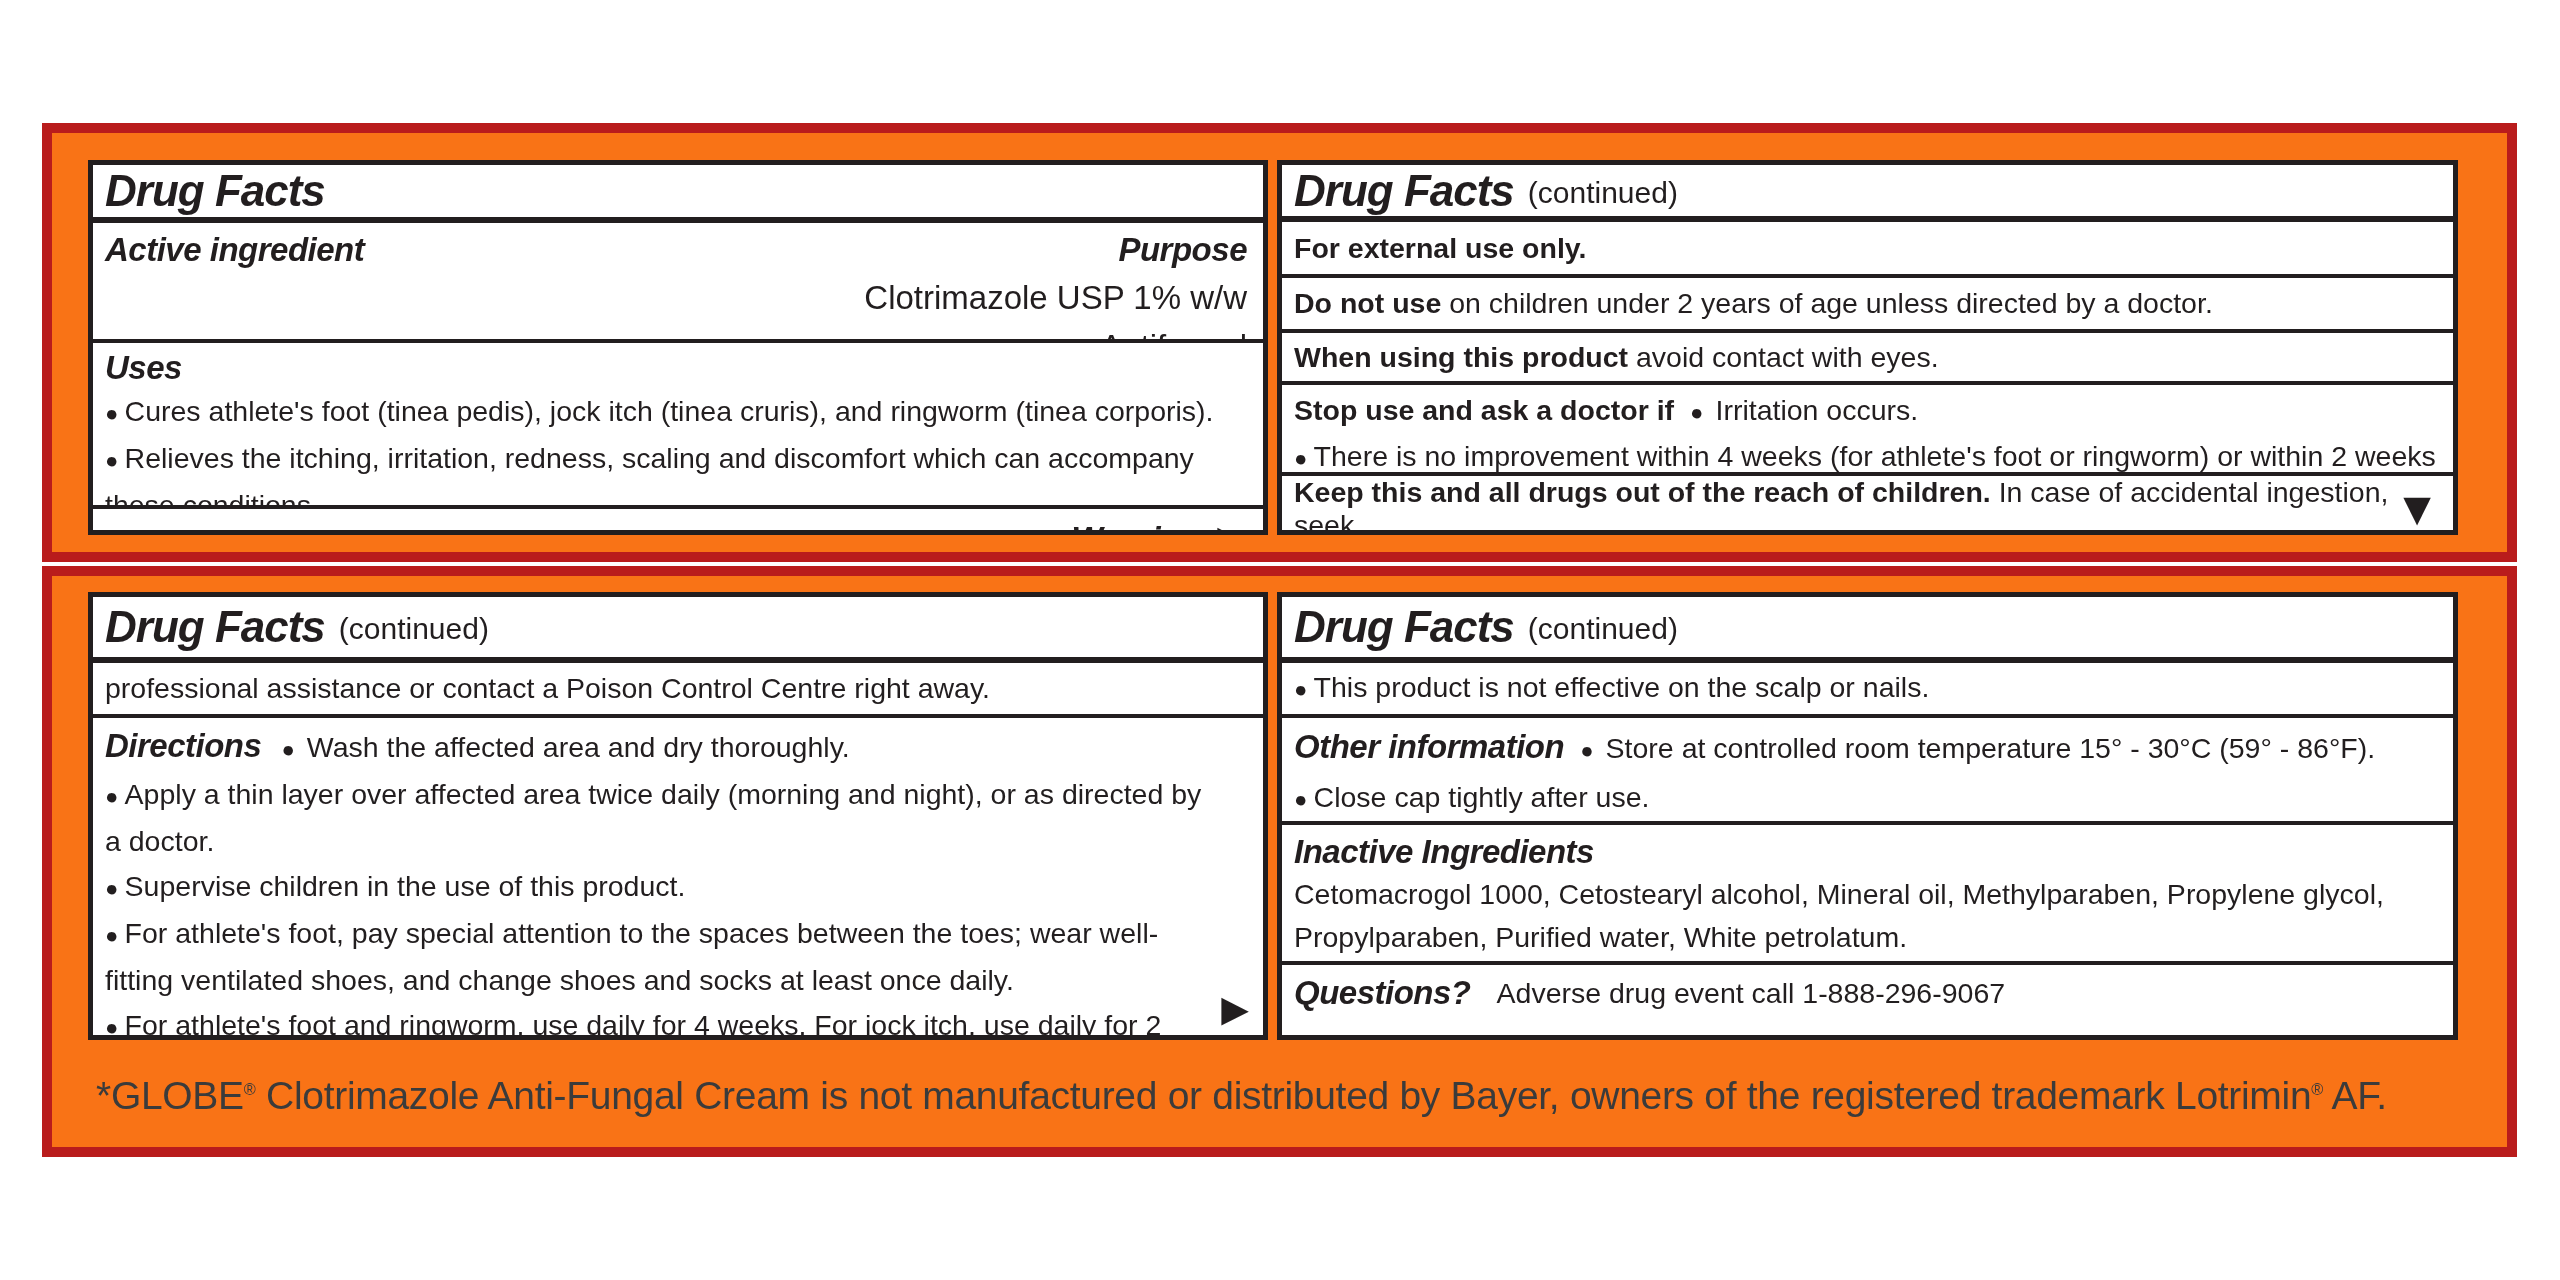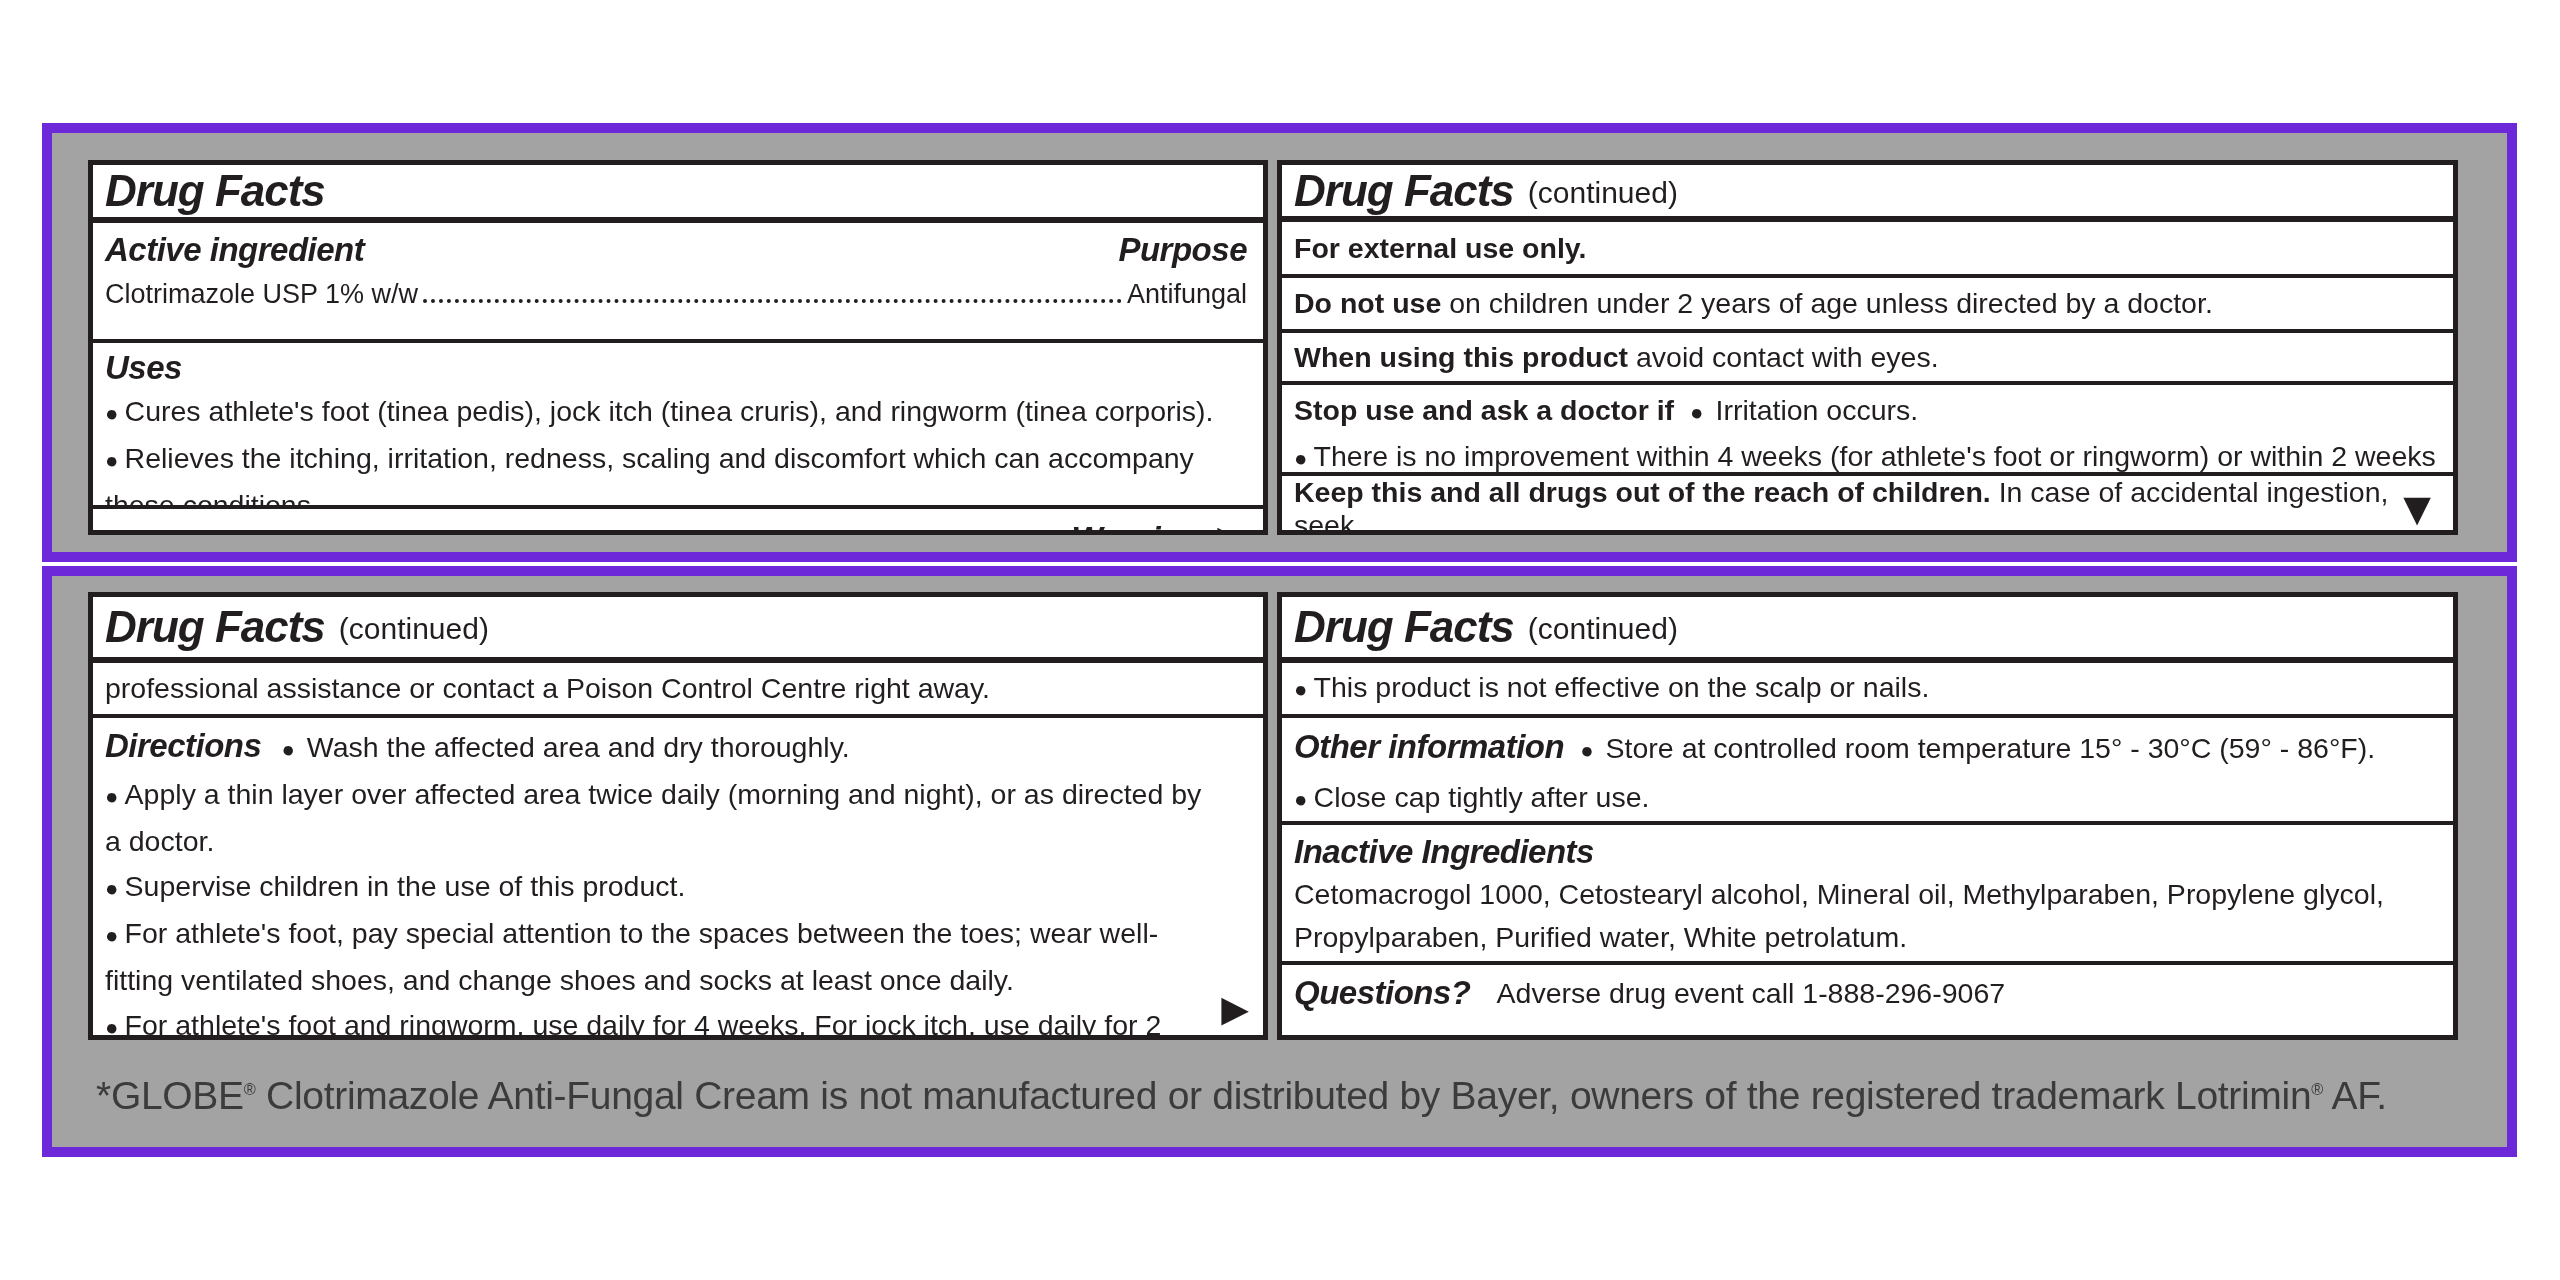--- a/index.html
+++ b/index.html
@@ -1,22 +1,22 @@
 <!DOCTYPE html>
 <html><head>
 <meta charset="utf-8">
 <style>
   html,body { margin:0; padding:0; background:#ffffff; }
   .canvas {
     position:relative; width:2560px; height:1280px; background:#ffffff;
     font-family:"Liberation Sans", sans-serif; color:#221e1f;
   }
   .outer-box {
-    position:absolute; background:#a3a3a3;
-    border:10px solid #6d28d9; box-sizing:border-box;
+    position:absolute; background:#f97316;
+    border:10px solid #b91c1c; box-sizing:border-box;
   }
   #top-box    { left:42px; top:123px;  width:2475px; height:439px; }
   #bottom-box { left:42px; top:566px;  width:2475px; height:591px; }
 
   .panel {
     position:absolute; background:#ffffff;
     border:5px solid #221e1f; box-sizing:border-box; overflow:hidden;
   }
   #tl-panel { left:36px;   top:27px; width:1180px; height:375px; }
   #tr-panel { left:1225px; top:27px; width:1181px; height:375px; }
@@ -35,21 +35,21 @@
   .txt { font-size:28.5px; }
   .b   { font-weight:bold; }
 
   .flexrow { display:flex; align-items:center; padding:0 18px 0 12px; }
   .between { justify-content:flex-end; }
 
   .bullet { font-size:28.5px; line-height:45px; }
   .bullet::before { content:"\25CF\00a0 "; font-size:0.78em; }
   .blt::before { content:"\25CF"; font-size:0.78em; margin:0 12px 0 16px; }
 
-  .leaderline { display:flex; align-items:flex-end; font-size:27px; margin-top:10px; }
+  .leaderline { display:flex; align-items:flex-end; font-size:33px; margin-top:10px;flex-direction:column; }
   .leader { flex:1; border-bottom:4px dotted #221e1f; margin:0 5px; align-self:flex-end; margin-bottom:7px; }
 
   .arrow { font-family:"DejaVu Sans", sans-serif; font-size:36px; line-height:1; }
 
   
   .tl-header   { height:58px; }
   .tl-active   { height:120px; padding:8px 16px 0 12px; }
   .tl-active .heads { display:flex; justify-content:space-between; }
   .tl-uses     { height:166px; padding:4px 16px 0 12px; }
   .tl-uses .sec { display:block; line-height:42px; }

